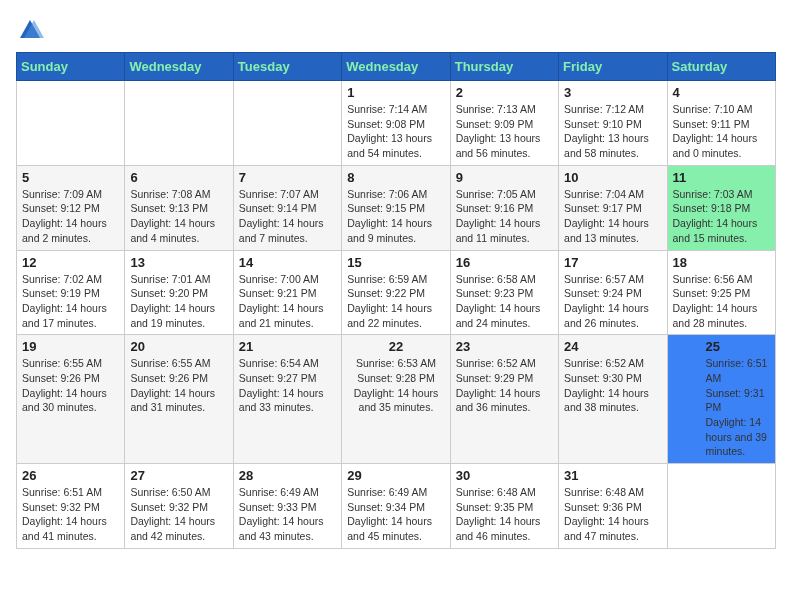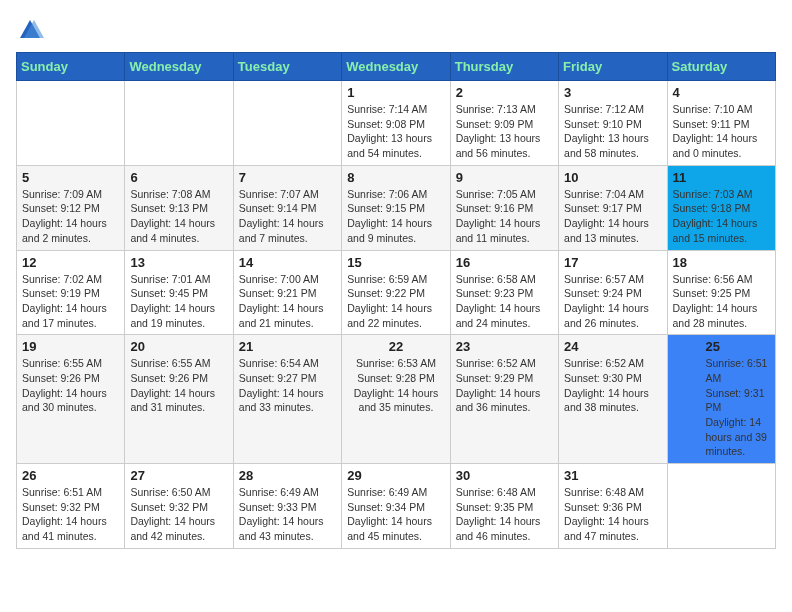--- a/index.html
+++ b/index.html
@@ -184,38 +184,38 @@
           <div class="day-info" style="white-space: pre-line;">Sunrise: 7:05 AM
 Sunset: 9:16 PM
 Daylight: 14 hours and 11 minutes.</div>
         </td>
         <td style="background: rgb(245, 245, 245);">
           <div class="day-num">10</div>
           <div class="day-info" style="white-space: pre-line;">Sunrise: 7:04 AM
 Sunset: 9:17 PM
 Daylight: 14 hours and 13 minutes.</div>
         </td>
-        <td style="background: #0ea5e9;">
+        <td style="background: #86efac;">
           <div class="day-num">11</div>
           <div class="day-info" style="white-space: pre-line;">Sunrise: 7:03 AM
 Sunset: 9:18 PM
 Daylight: 14 hours and 15 minutes.</div>
         </td>
       </tr>
       <tr>
         <td>
           <div class="day-num">12</div>
           <div class="day-info" style="white-space: pre-line;">Sunrise: 7:02 AM
 Sunset: 9:19 PM
 Daylight: 14 hours and 17 minutes.</div>
         </td>
         <td>
           <div class="day-num">13</div>
           <div class="day-info" style="white-space: pre-line;">Sunrise: 7:01 AM
-Sunset: 9:45 PM
+Sunset: 9:20 PM
 Daylight: 14 hours and 19 minutes.</div>
         </td>
         <td>
           <div class="day-num">14</div>
           <div class="day-info" style="white-space: pre-line;">Sunrise: 7:00 AM
 Sunset: 9:21 PM
 Daylight: 14 hours and 21 minutes.</div>
         </td>
         <td>
           <div class="day-num">15</div>

